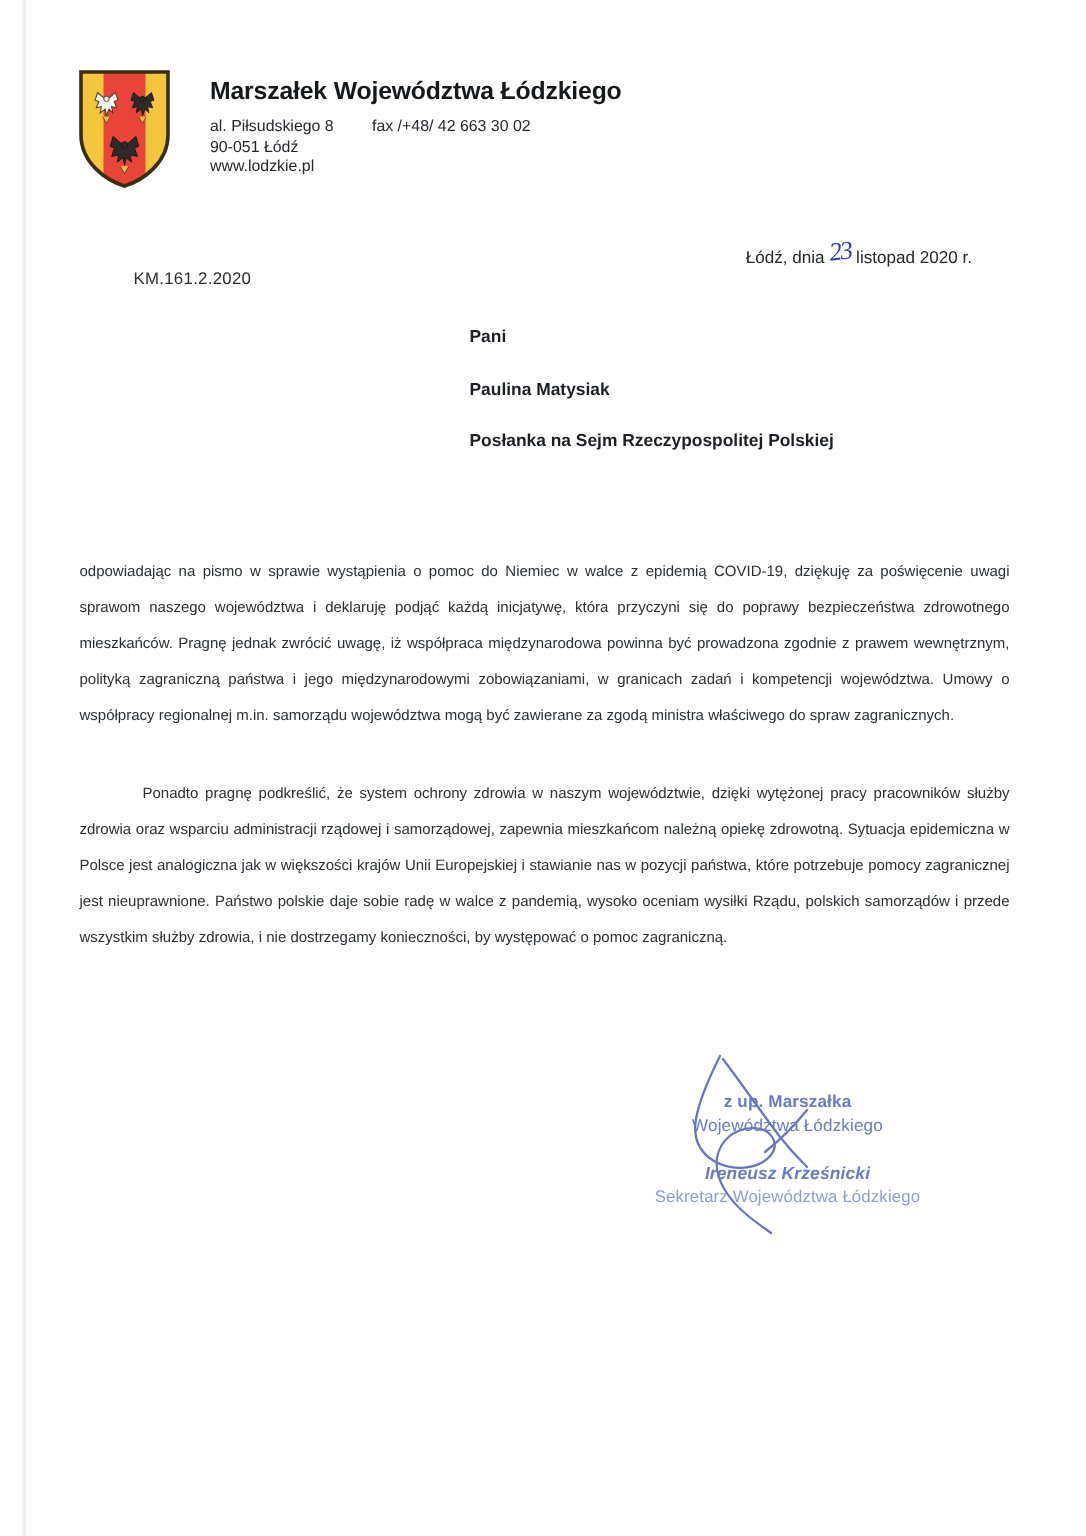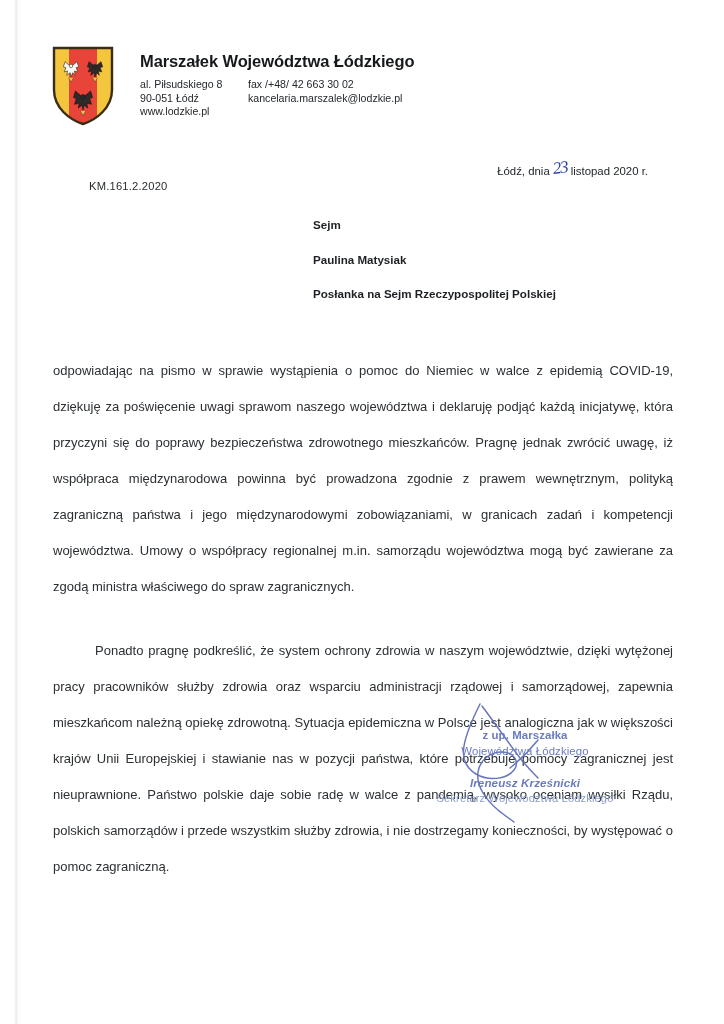--- a/index.html
+++ b/index.html
@@ -113,24 +113,24 @@
     color: #1c2024;
     line-height: 1;
   }
   .addressee .ln { margin-bottom: 23px; }
   .addressee .ln:last-child { margin-bottom: 0; }
 
   
   .body {
     position: absolute;
     left: 53px;
-    top: 353px;
+    top: 370px;
     width: 620px;
-    font-size: 13px;
-    line-height: 36px;
+    font-size: 10px;
+    line-height: 24px;
     color: #2b3034;
     text-align: justify;
   }
   .body p { margin: 0 0 2px 0; }
   .body p.indent { text-indent: 42px; margin-top: 28px; }
 
   
   .sig-block {
     position: absolute;
     left: 410px;
@@ -207,32 +207,31 @@
     <div class="head-text">
       <div class="org-title">Marszałek Województwa Łódzkiego</div>
       <div class="contact">
         <div class="contact-col-1">
           <div>al. Piłsudskiego 8</div>
           <div>90-051 Łódź</div>
           <div>www.lodzkie.pl</div>
         </div>
         <div class="contact-col-2">
           <div>fax  /+48/ 42 663 30 02</div>
-          <div>kancelaria.marszalek@lodzkie.pl</div>
         </div>
       </div>
     </div>
   </div>
 
   <div class="dateline"><span>Łódź, dnia</span><span class="hand-day">23</span><span>listopad 2020 r.</span></div>
 
   <div class="refno">KM.161.2.2020</div>
 
   <div class="addressee">
-    <div class="ln">Sejm</div>
+    <div class="ln">Pani</div>
     <div class="ln">Paulina Matysiak</div>
     <div class="ln">Posłanka na Sejm Rzeczypospolitej Polskiej</div>
   </div>
 
   <div class="body">
     <p>odpowiadając na pismo w sprawie wystąpienia o pomoc do Niemiec w walce z epidemią COVID-19, dziękuję za poświęcenie uwagi sprawom naszego województwa i deklaruję podjąć każdą inicjatywę, która przyczyni się do poprawy bezpieczeństwa zdrowotnego mieszkańców. Pragnę jednak zwrócić uwagę, iż współpraca międzynarodowa powinna być prowadzona zgodnie z prawem wewnętrznym, polityką zagraniczną państwa i jego międzynarodowymi zobowiązaniami, w granicach zadań i kompetencji województwa. Umowy o współpracy regionalnej m.in. samorządu województwa mogą być zawierane za zgodą ministra właściwego do spraw zagranicznych.</p>
     <p class="indent">Ponadto pragnę podkreślić, że system ochrony zdrowia w naszym województwie, dzięki wytężonej pracy pracowników służby zdrowia oraz wsparciu administracji rządowej i samorządowej, zapewnia mieszkańcom należną opiekę zdrowotną. Sytuacja epidemiczna w Polsce jest analogiczna jak w większości krajów Unii Europejskiej i stawianie nas w pozycji państwa, które potrzebuje pomocy zagranicznej jest nieuprawnione. Państwo polskie daje sobie radę w walce z pandemią, wysoko oceniam wysiłki Rządu, polskich samorządów i przede wszystkim służby zdrowia, i nie dostrzegamy konieczności, by występować o pomoc zagraniczną.</p>
   </div>
 
   <div class="sig-block">

